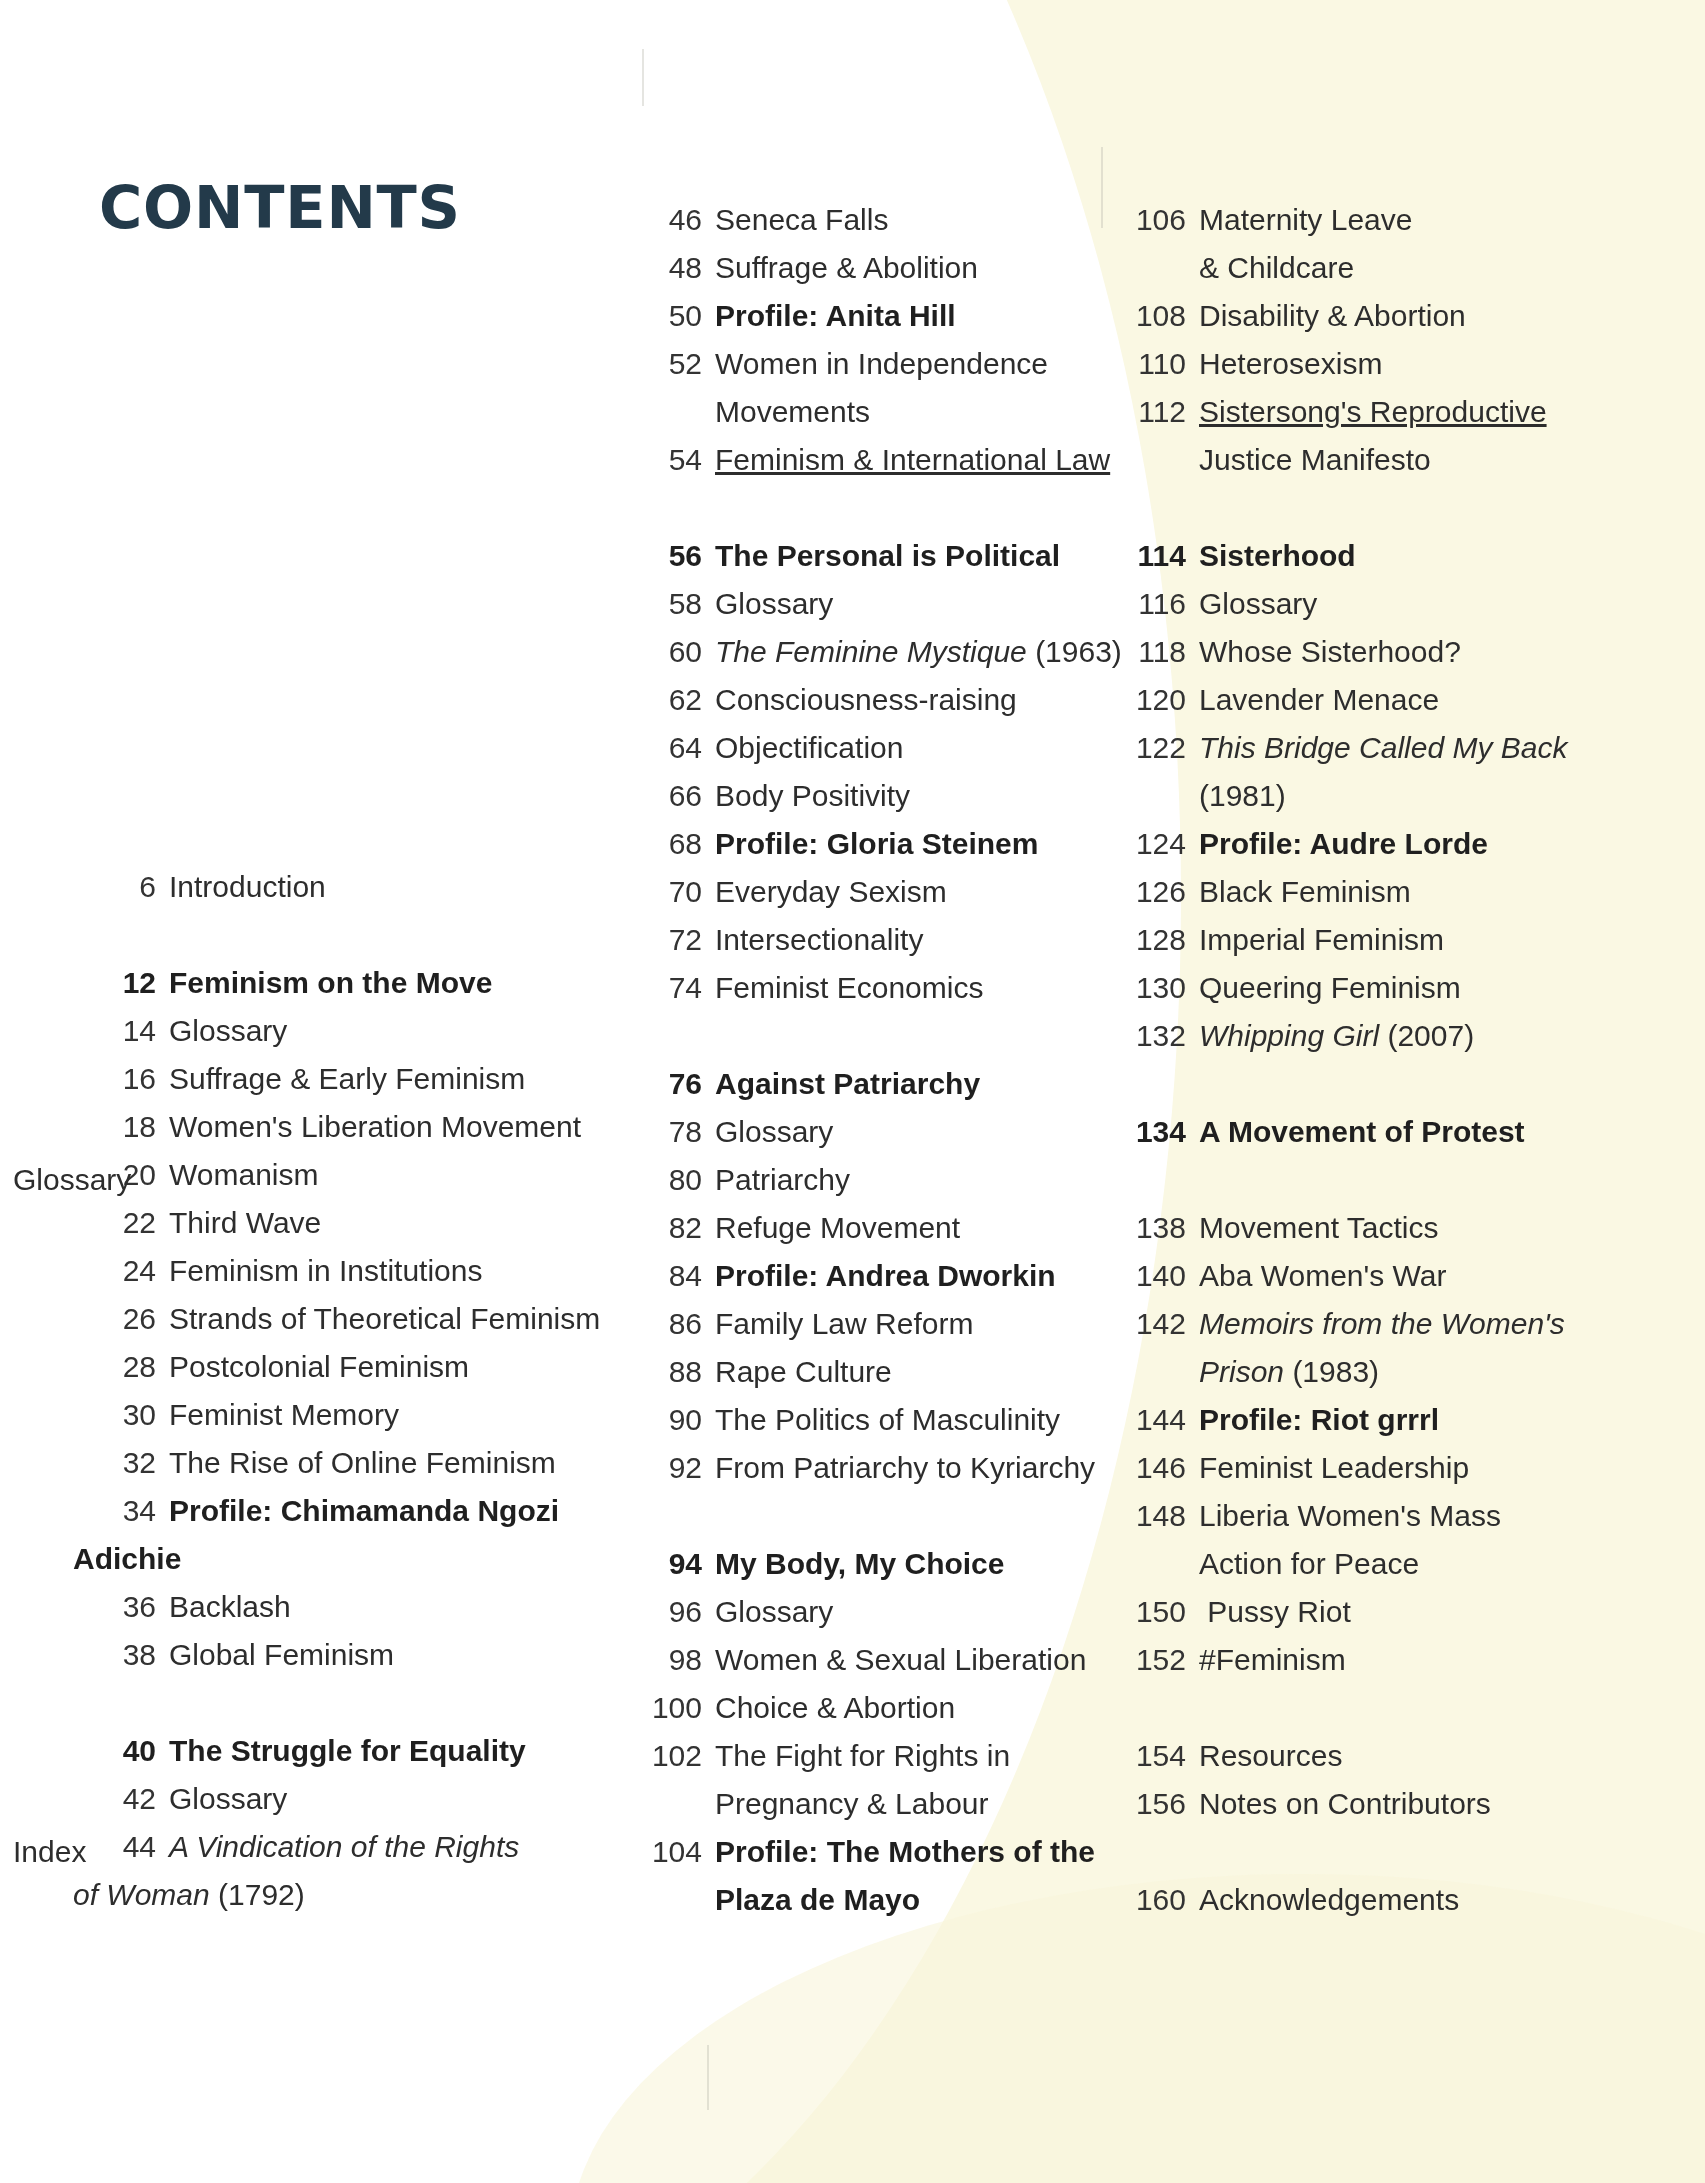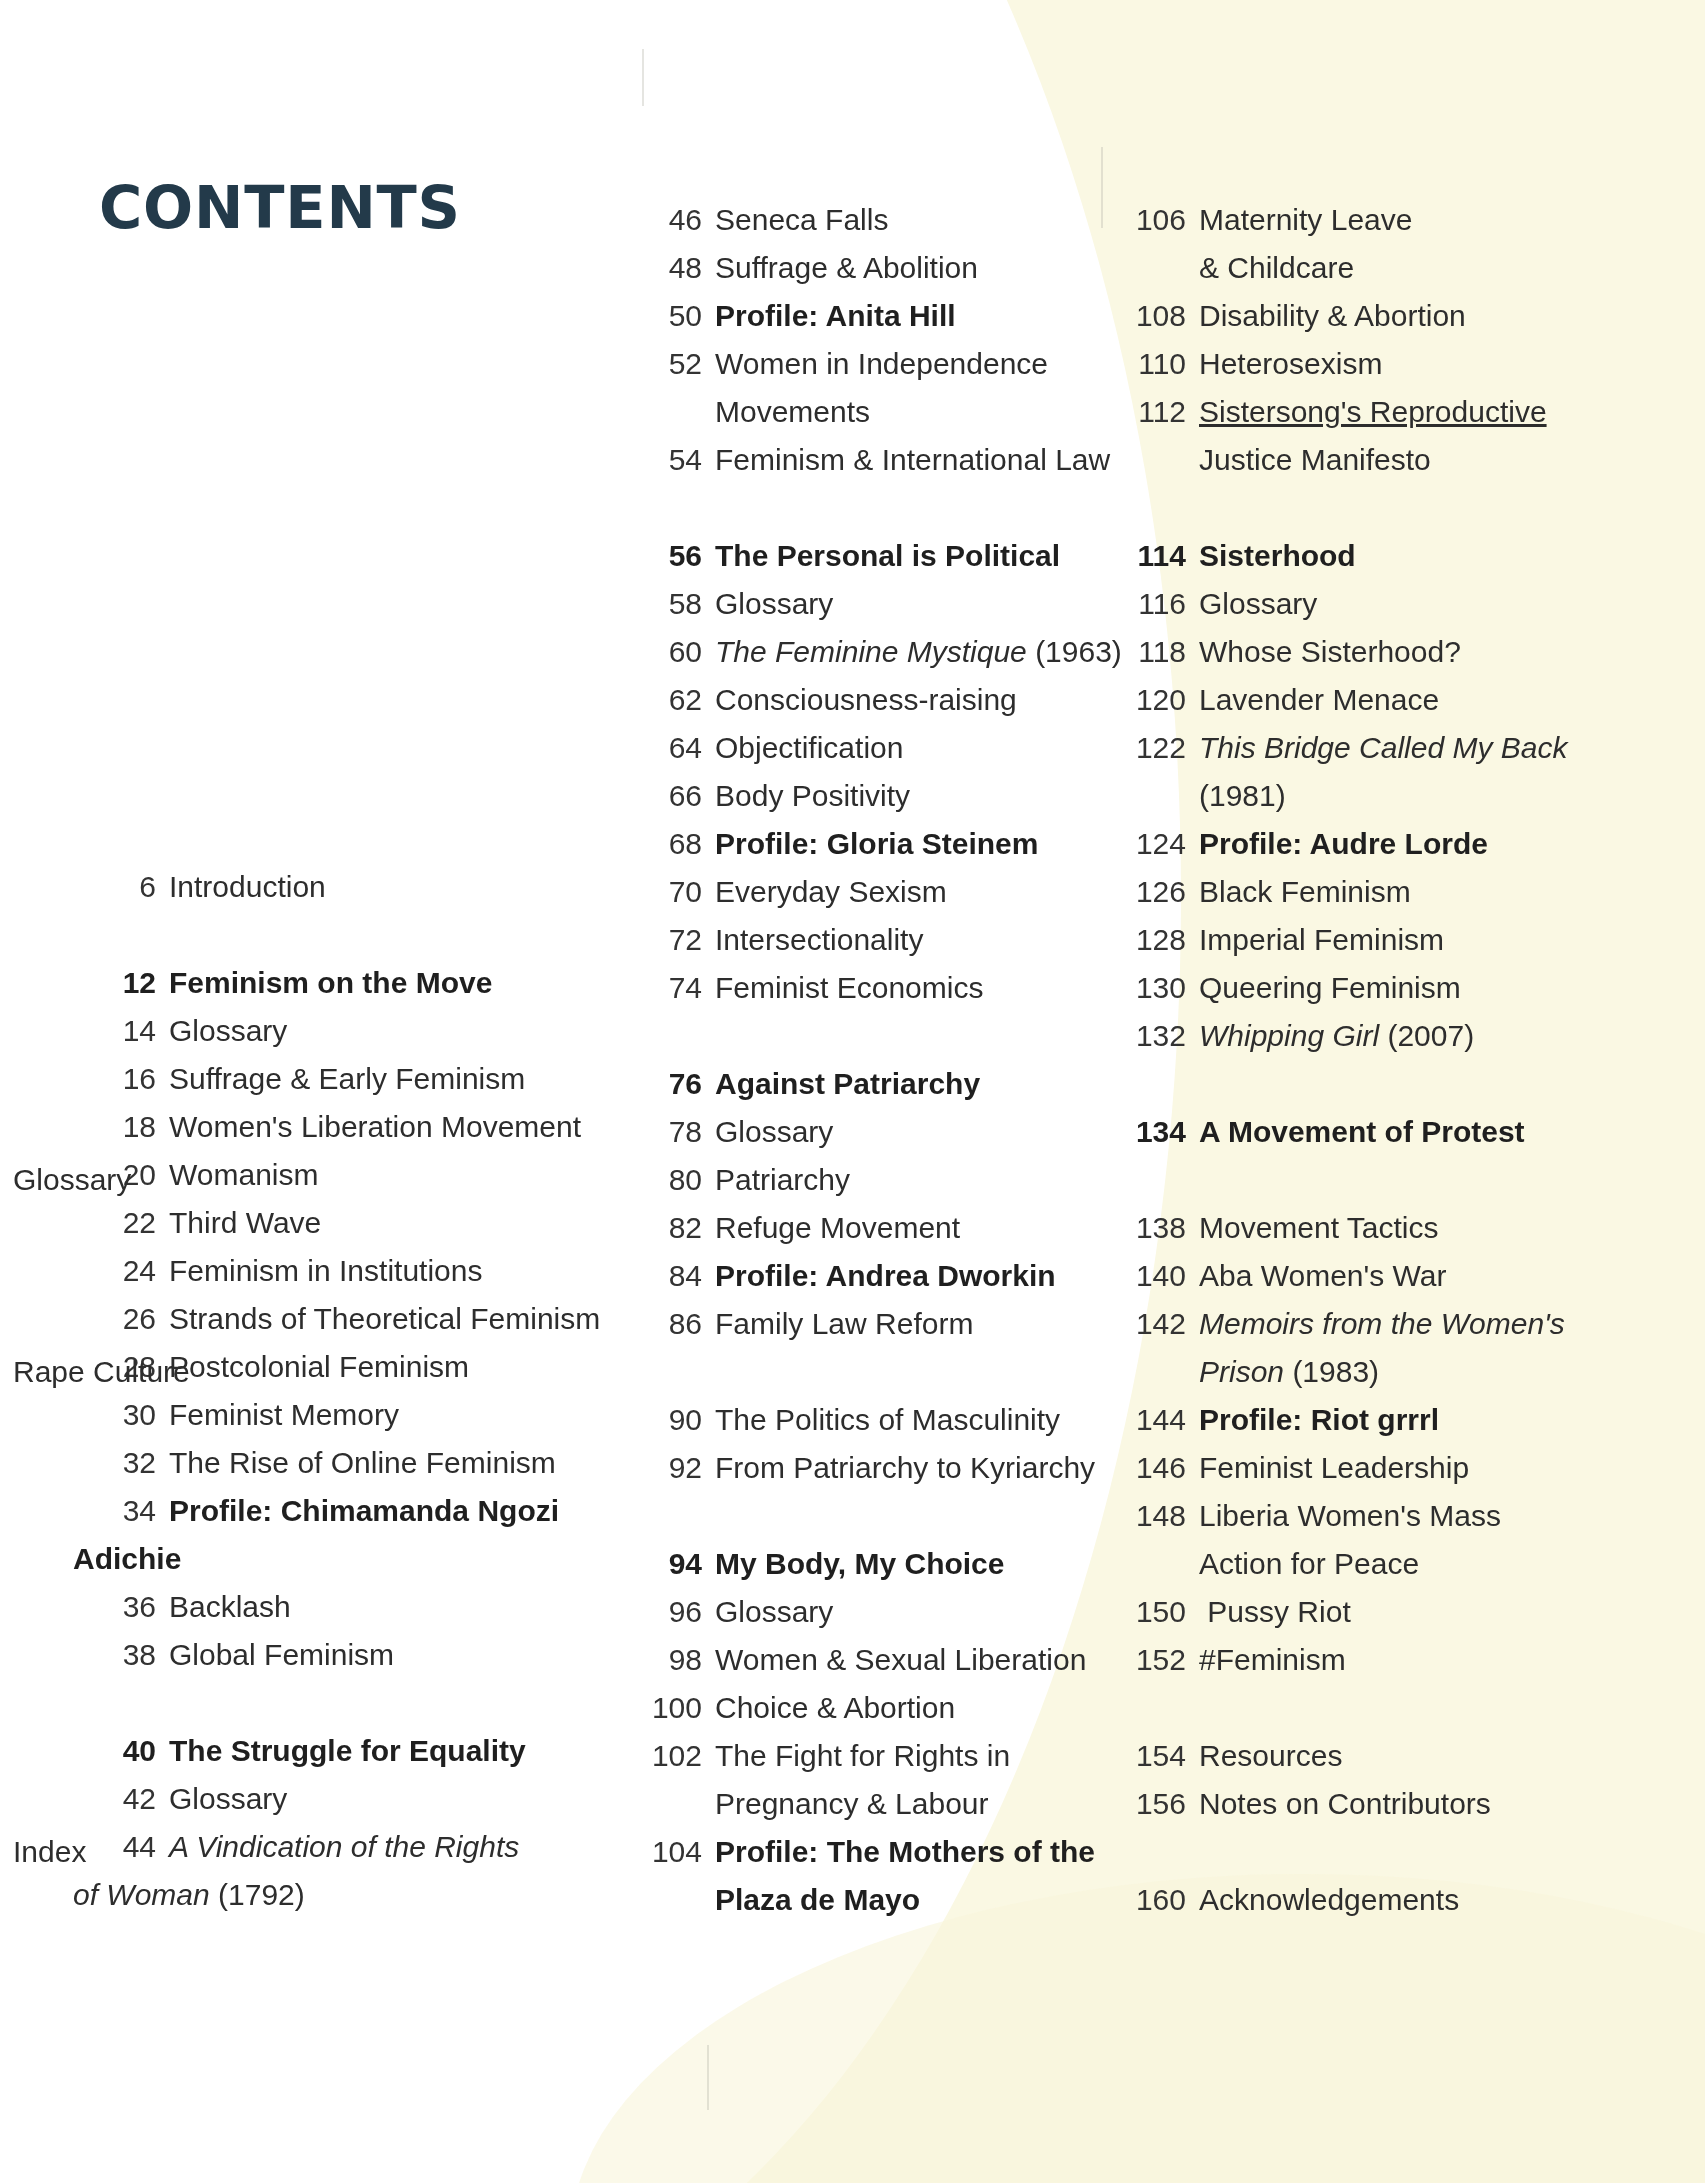--- a/index.html
+++ b/index.html
@@ -202,21 +202,21 @@
         <span class="num">52</span>
         <span class="txt"><span style="white-space: pre;">Women in Independence</span></span>
       </div>
       <div class="line">
         <span class="txt cont"><span style="white-space: pre;">Movements</span></span>
       </div>
     </div>
     <div class="entry normal">
       <div class="line">
         <span class="num">54</span>
-        <span class="txt"><span style="white-space: pre;">Feminism &amp; International Law</span></span>
+        <span class="txt"><span style="white-space: pre; text-decoration: underline;">Feminism &amp; International Law</span></span>
       </div>
     </div>
     <div class="gap"></div>
     <div class="entry section">
       <div class="line">
         <span class="num">56</span>
         <span class="txt"><span style="white-space: pre;">The Personal is Political</span></span>
       </div>
     </div>
     <div class="entry normal">
@@ -305,20 +305,21 @@
       </div>
     </div>
     <div class="entry normal">
       <div class="line">
         <span class="num">86</span>
         <span class="txt"><span style="white-space: pre;">Family Law Reform</span></span>
       </div>
     </div>
     <div class="entry normal">
       <div class="line">
+        <span class="num">88</span>
         <span class="txt"><span style="white-space: pre;">Rape Culture</span></span>
       </div>
     </div>
     <div class="entry normal">
       <div class="line">
         <span class="num">90</span>
         <span class="txt"><span style="white-space: pre;">The Politics of Masculinity</span></span>
       </div>
     </div>
     <div class="entry normal">

